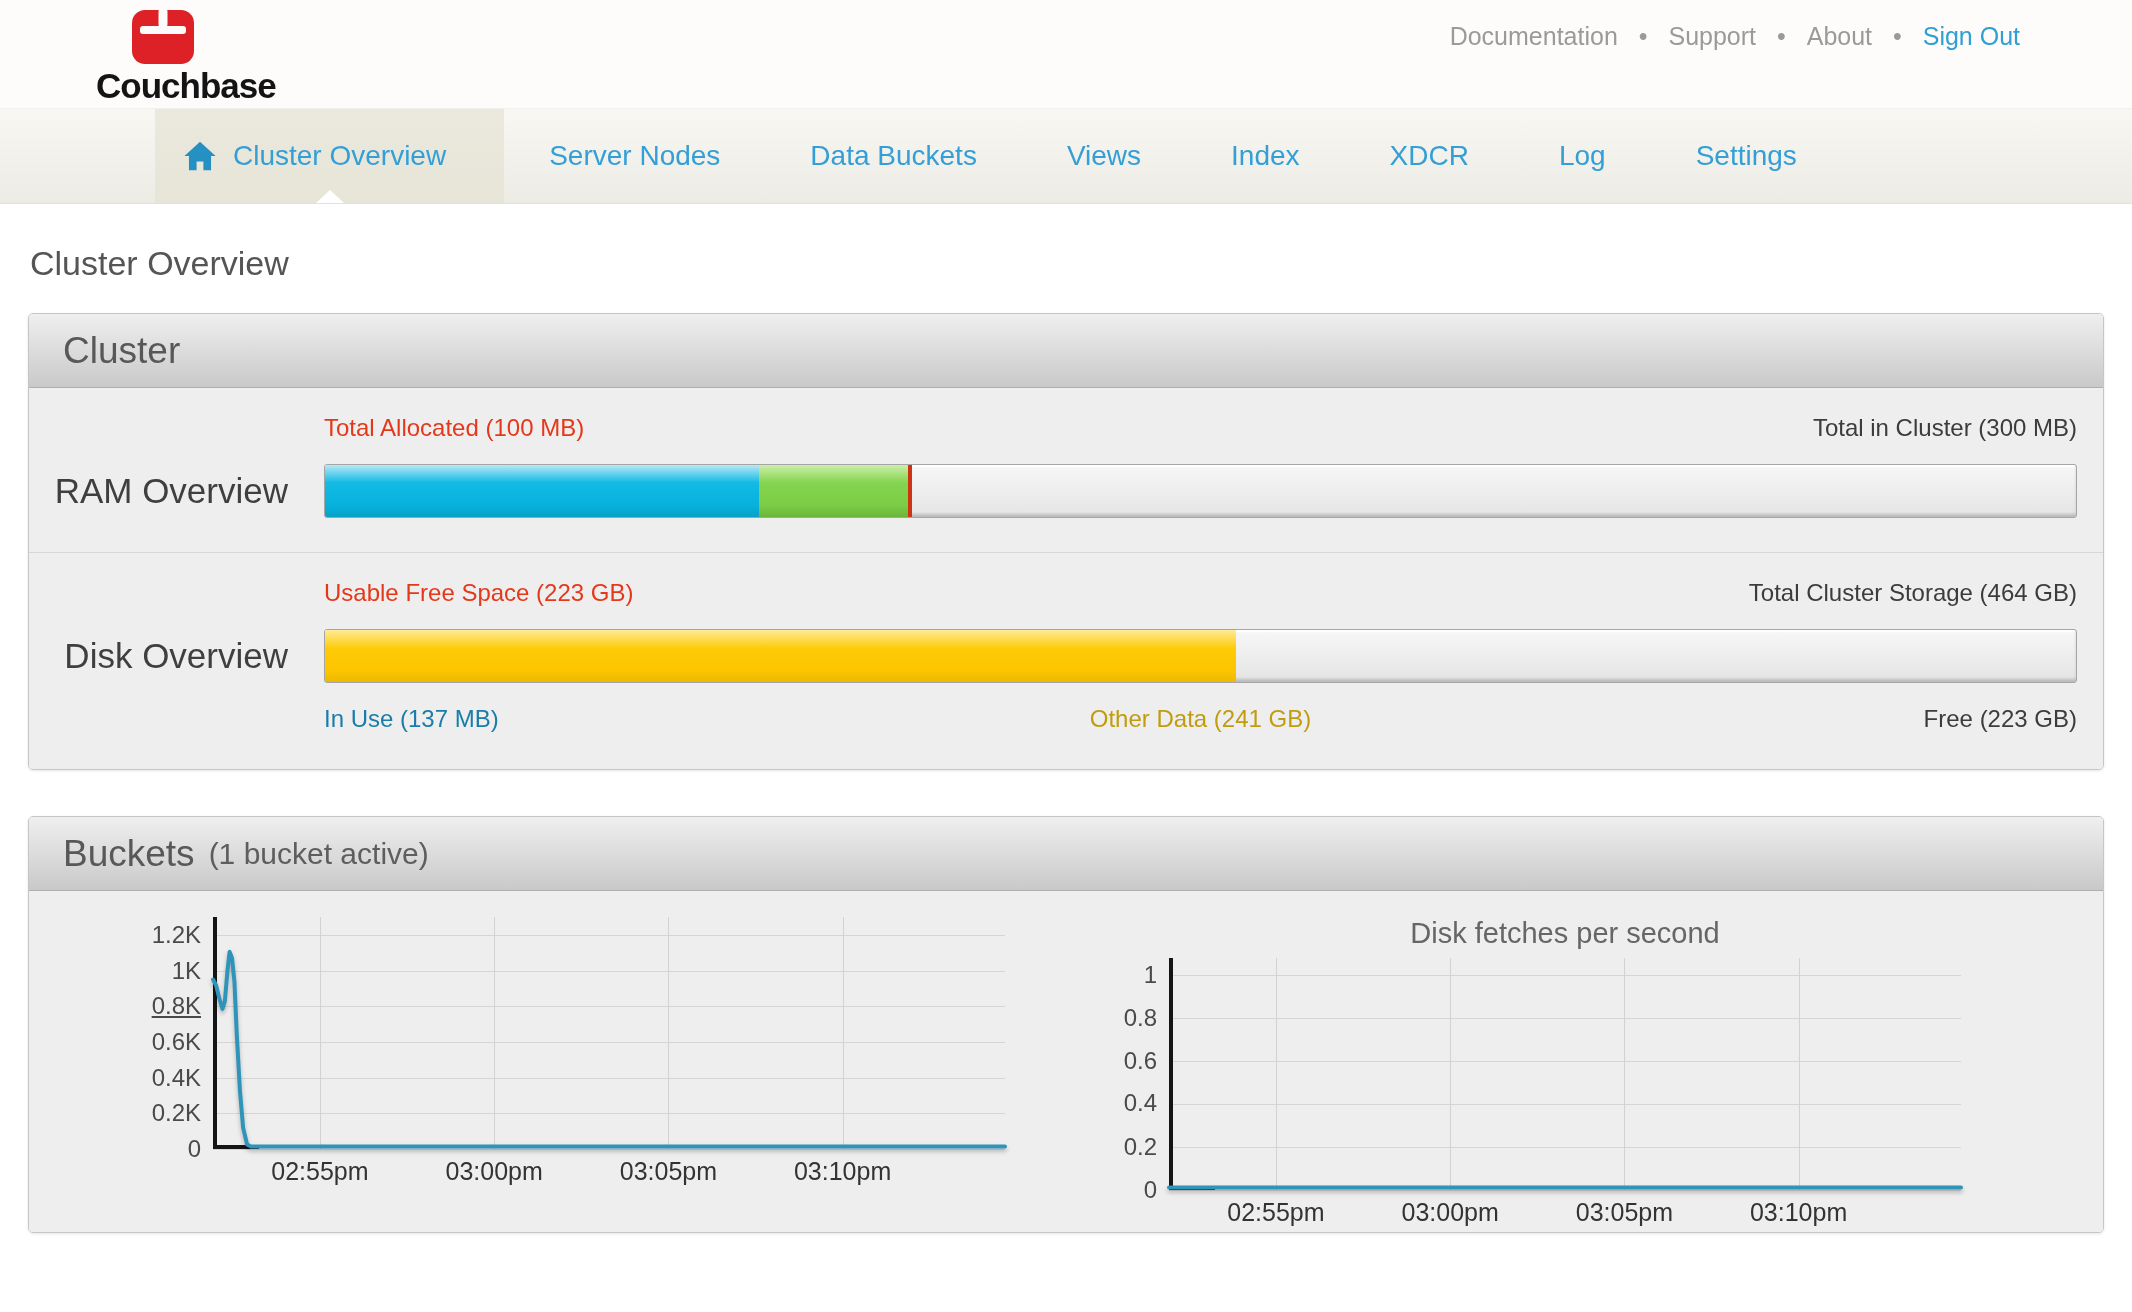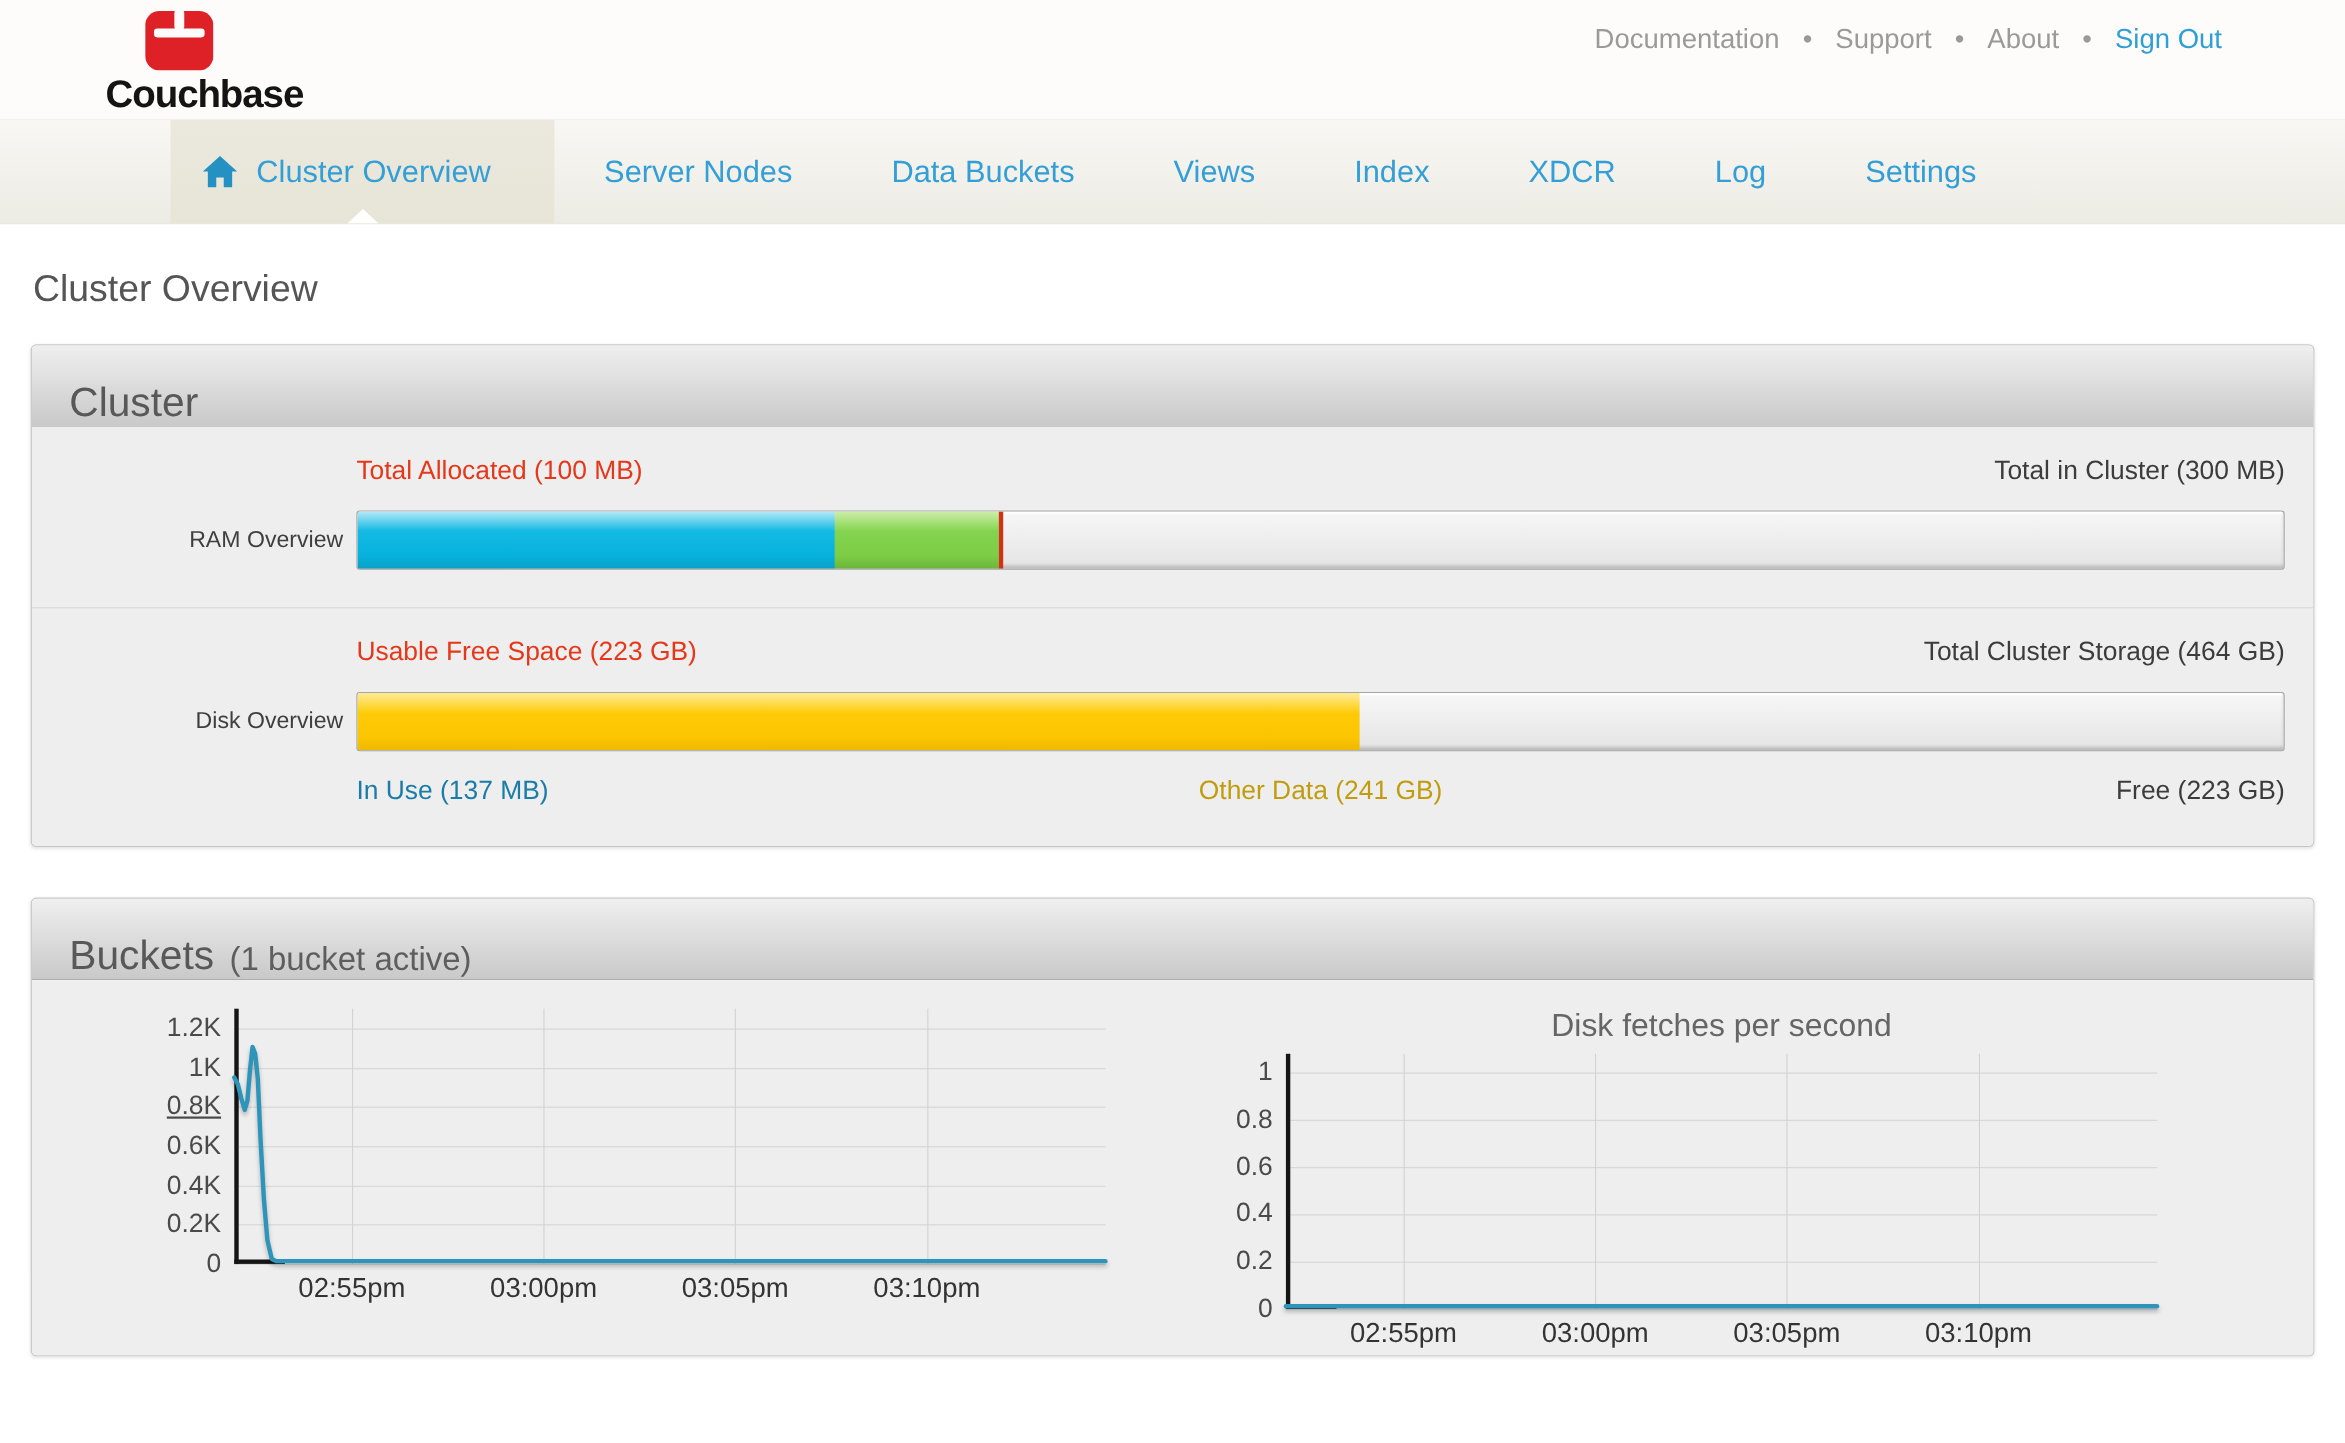--- a/index.html
+++ b/index.html
@@ -28,34 +28,34 @@
     border-bottom:13px solid #ffffff; }
   .tab .home-ic { margin-right:16px; display:flex; }
 
   
   .content { background:#ffffff; padding:0 28px; }
   h1.page-title { font-size:34px; font-weight:400; color:#555; padding:40px 0 30px 2px; }
 
   .panel { border:1px solid #c6c6c6; border-radius:5px; overflow:hidden;
     box-shadow:0 1px 3px rgba(0,0,0,0.10); }
   .panel-header { height:74px; background:linear-gradient(#efefef,#c9c9c9);
-    border-bottom:1px solid #aeaeae; display:flex; align-items:flex-end;
+    border-bottom:1px solid #aeaeae; display:flex; align-items:center;
     padding-left:34px; font-size:37px; color:#585858; }
   .panel-header .sub { font-size:30px; margin-left:14px; color:#5e5e5e; }
   .panel-body { background:#eeeeee; }
 
   
   .bar-section { padding:26px 0 34px; }
   .bar-section + .bar-section { border-top:1px solid #d7d7d7; }
   .indent-row { margin-left:295px; margin-right:26px; }
   .top-label-row { display:flex; justify-content:space-between; font-size:24px; margin-bottom:22px; }
   .red-lbl { color:#e5381a; }
   .dark-lbl { color:#3c3c3c; }
   .metric-row { display:flex; align-items:center; }
-  .metric-label { width:295px; text-align:right; padding-right:12px; font-size:21px; color:#3f3f3f; }
+  .metric-label { width:295px; text-align:right; padding-right:36px; font-size:35px; color:#3f3f3f; }
   .bar-wrap { flex:1; margin-right:26px; }
   .bar-track { height:54px; border:1px solid #a5a5a5; border-radius:3px; position:relative;
     background:linear-gradient(#f7f7f7,#e4e4e4);
     box-shadow:inset 0 -3px 3px rgba(0,0,0,0.18), inset 0 2px 2px #ffffff;
     overflow:hidden; display:flex; }
   .seg { height:100%; }
   .seg-blue  { background:linear-gradient(#b5e8f6 0%,#13bae4 34%,#06b2dc 78%,#0aa0c6 100%); }
   .seg-green { background:linear-gradient(#cdeeaa 0%,#85d44f 34%,#7ccc46 78%,#6cb53a 100%); }
   .seg-yellow{ background:linear-gradient(#ffeb96 0%,#fdcb06 36%,#fcc500 78%,#edb900 100%); }
   .marker { position:absolute; top:0; bottom:0; width:4px; background:#ce3413; }

